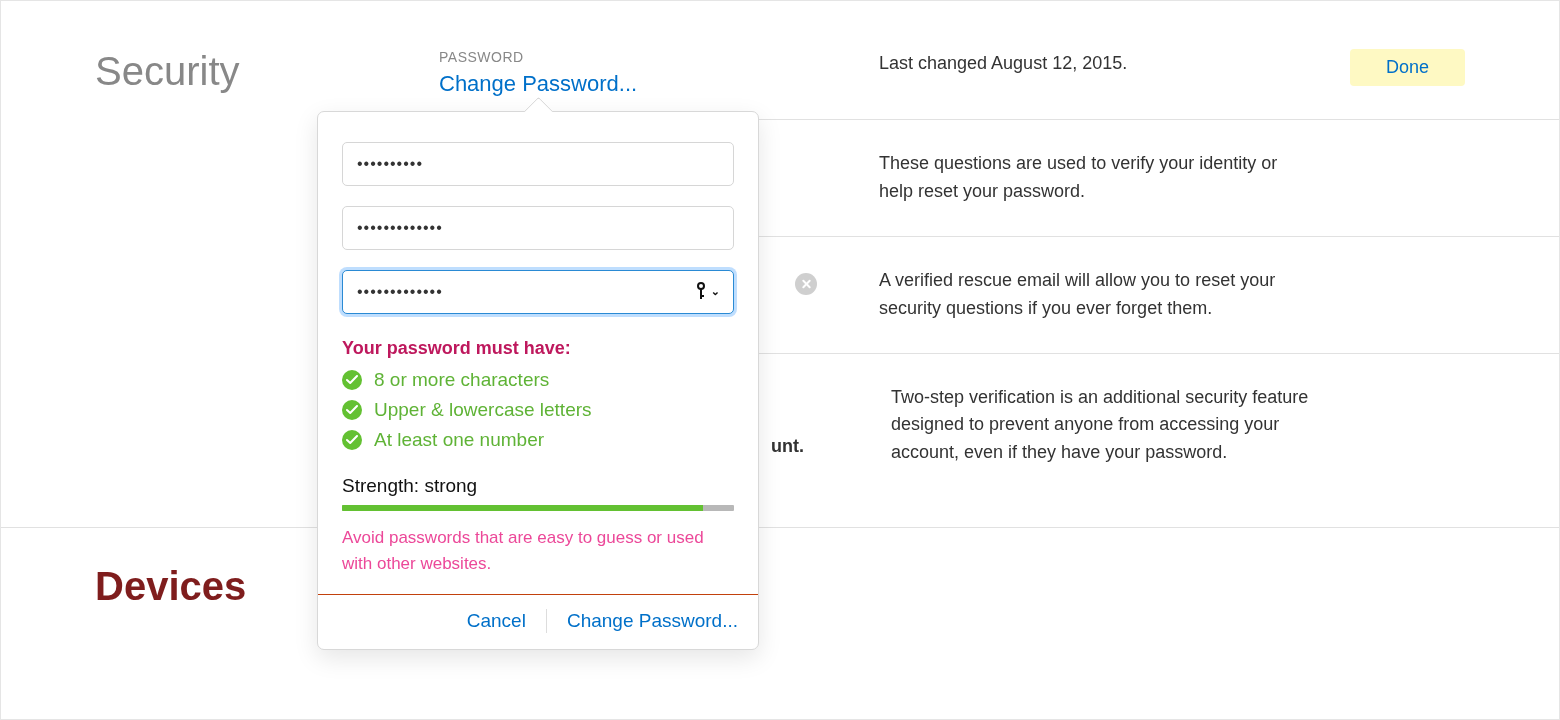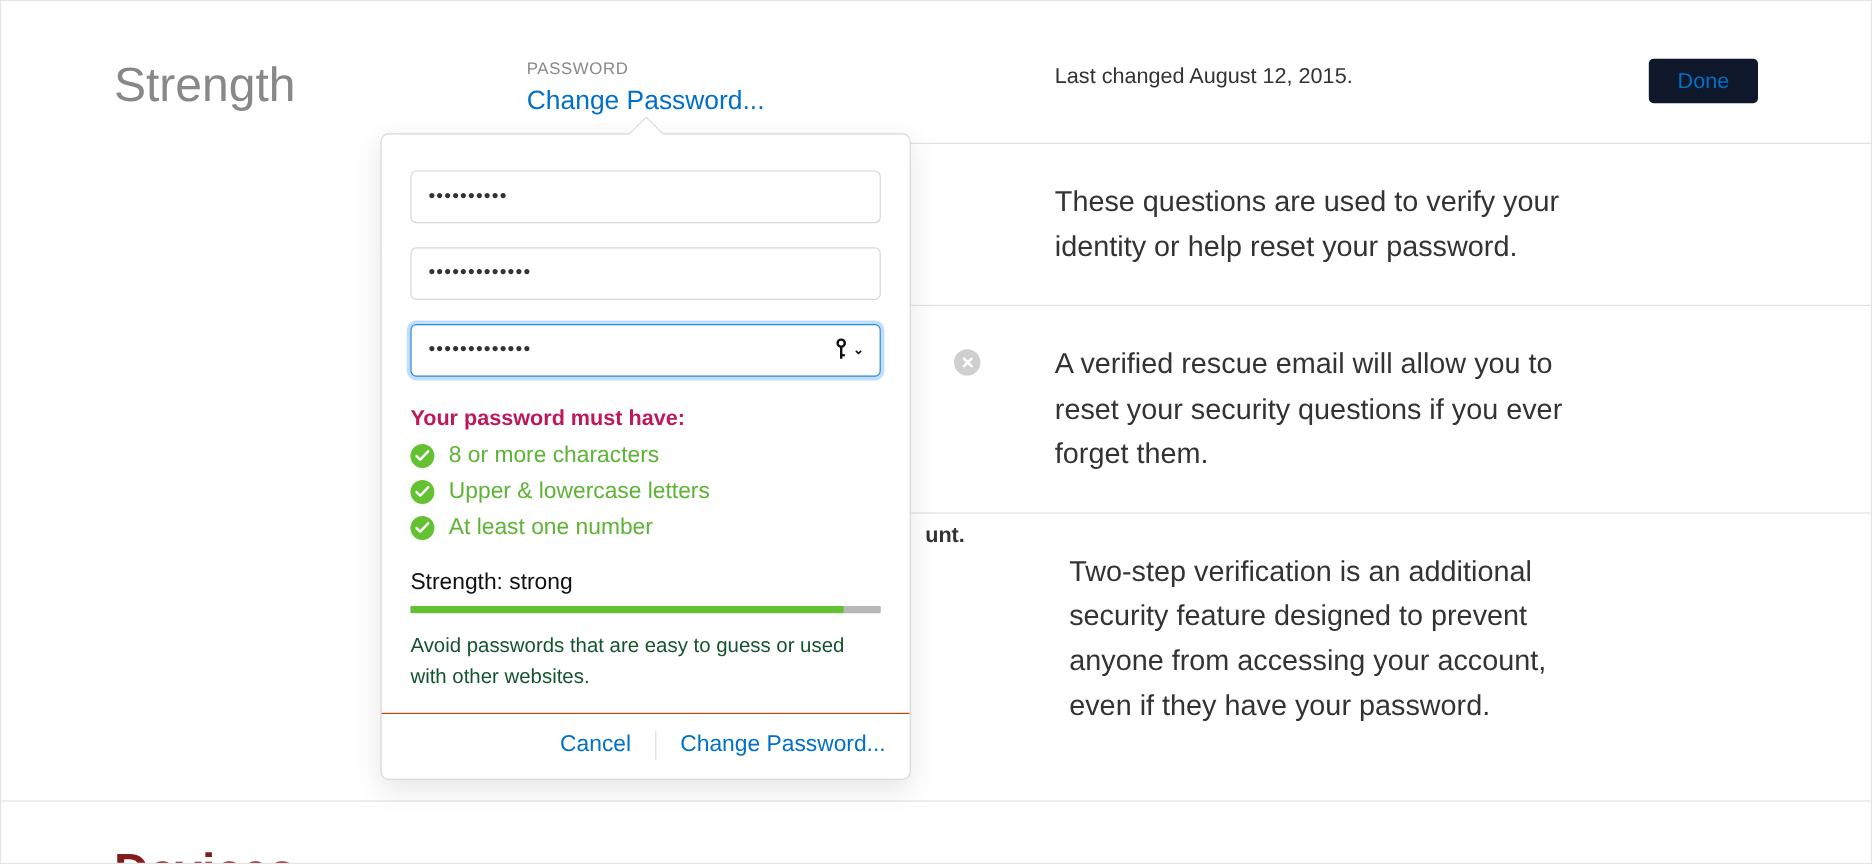--- a/index.html
+++ b/index.html
@@ -51,40 +51,40 @@
     font-weight: 400;
   }
   .lastchanged {
     flex: 1;
     font-size: 18px;
     color: #333;
     padding-top: 4px;
     font-weight: 400;
   }
   .done-btn {
-    background: #0f172a;
+    background: #fef9c3;
     color: #0070c9;
     border: none;
     border-radius: 4px;
-    padding: 8px 24px;
+    padding: 8px 36px;
     font-size: 18px;
     font-weight: 400;
     cursor: pointer;
   }
   .info-rows { }
   .info-row {
     border-top: 1px solid #e1e1e1;
     padding: 30px 94px 30px 98px;
     display: flex;
   }
   .info-spacer { flex: 0 0 440px; position: relative; }
   .info-desc {
     flex: 1;
     max-width: 430px;
-    font-size: 24px;
+    font-size: 18px;
     color: #333;
     line-height: 1.55;
     font-weight: 400;
   }
   .clear-circle {
     position: absolute;
     right: 62px;
     top: 6px;
     width: 22px; height: 22px;
     border-radius: 50%;
@@ -190,42 +190,42 @@
   }
   .check svg{width:12px;height:10px;}
   .strength-block { padding: 10px 24px 0 24px; }
   .strength-label { font-size:19px; color:#111; margin-bottom:8px; font-weight:400;}
   .strength-bar {
     width:100%; height:6px; background:#b8b8b8; border-radius:1px; overflow:hidden;
   }
   .strength-fill { height:100%; background:#63c132; width:92%; }
   .advice {
     padding: 14px 24px 18px 24px;
-    font-size: 17px; color:#14532d; line-height:1.5; font-weight:400;
+    font-size: 17px; color:#ec4899; line-height:1.5; font-weight:400;
   }
   .pop-actions {
     border-top:1px solid #c2410c;
     display:flex; justify-content:flex-end; align-items:center;
     padding: 14px 20px 16px 20px; gap: 0;
   }
   .pop-actions .divider {
     width:1px; height:24px; background:#ddd; margin: 0 20px;
   }
   .link-btn {
     background:none;border:none;color:#0070c9;font-size:19px;font-weight:400;cursor:pointer;
     font-family:inherit;
   }
 </style>
 </head>
 <body>
 
 <div class="page">
 
   <div class="section-row" style="border-bottom:none;">
-    <div class="section-title">Strength</div>
+    <div class="section-title">Security</div>
     <div class="section-body">
 
       <div class="top-row">
         <div class="pw-block">
           <div class="pw-label">PASSWORD</div>
           <div class="pw-link">Change Password...</div>
         </div>
         <div class="lastchanged">Last changed August 12, 2015.</div>
         <button class="done-btn">Done</button>
       </div>

